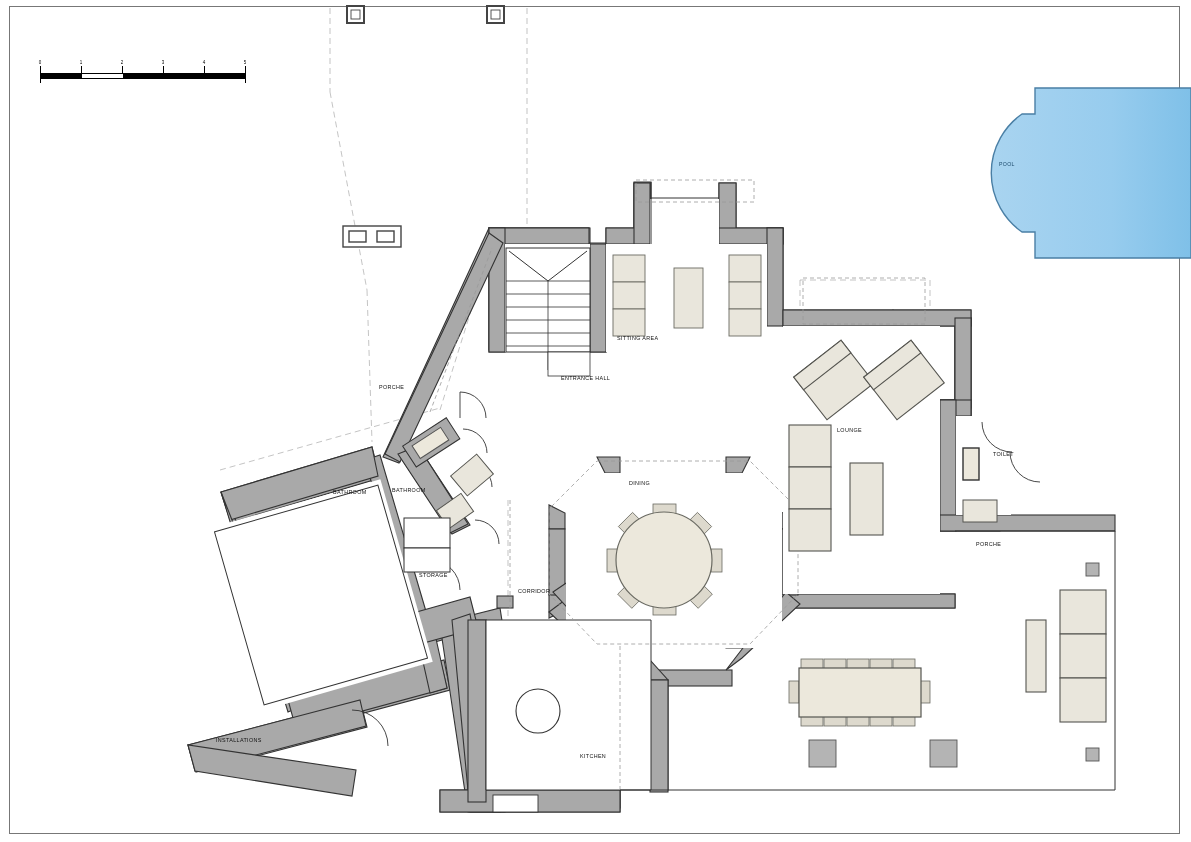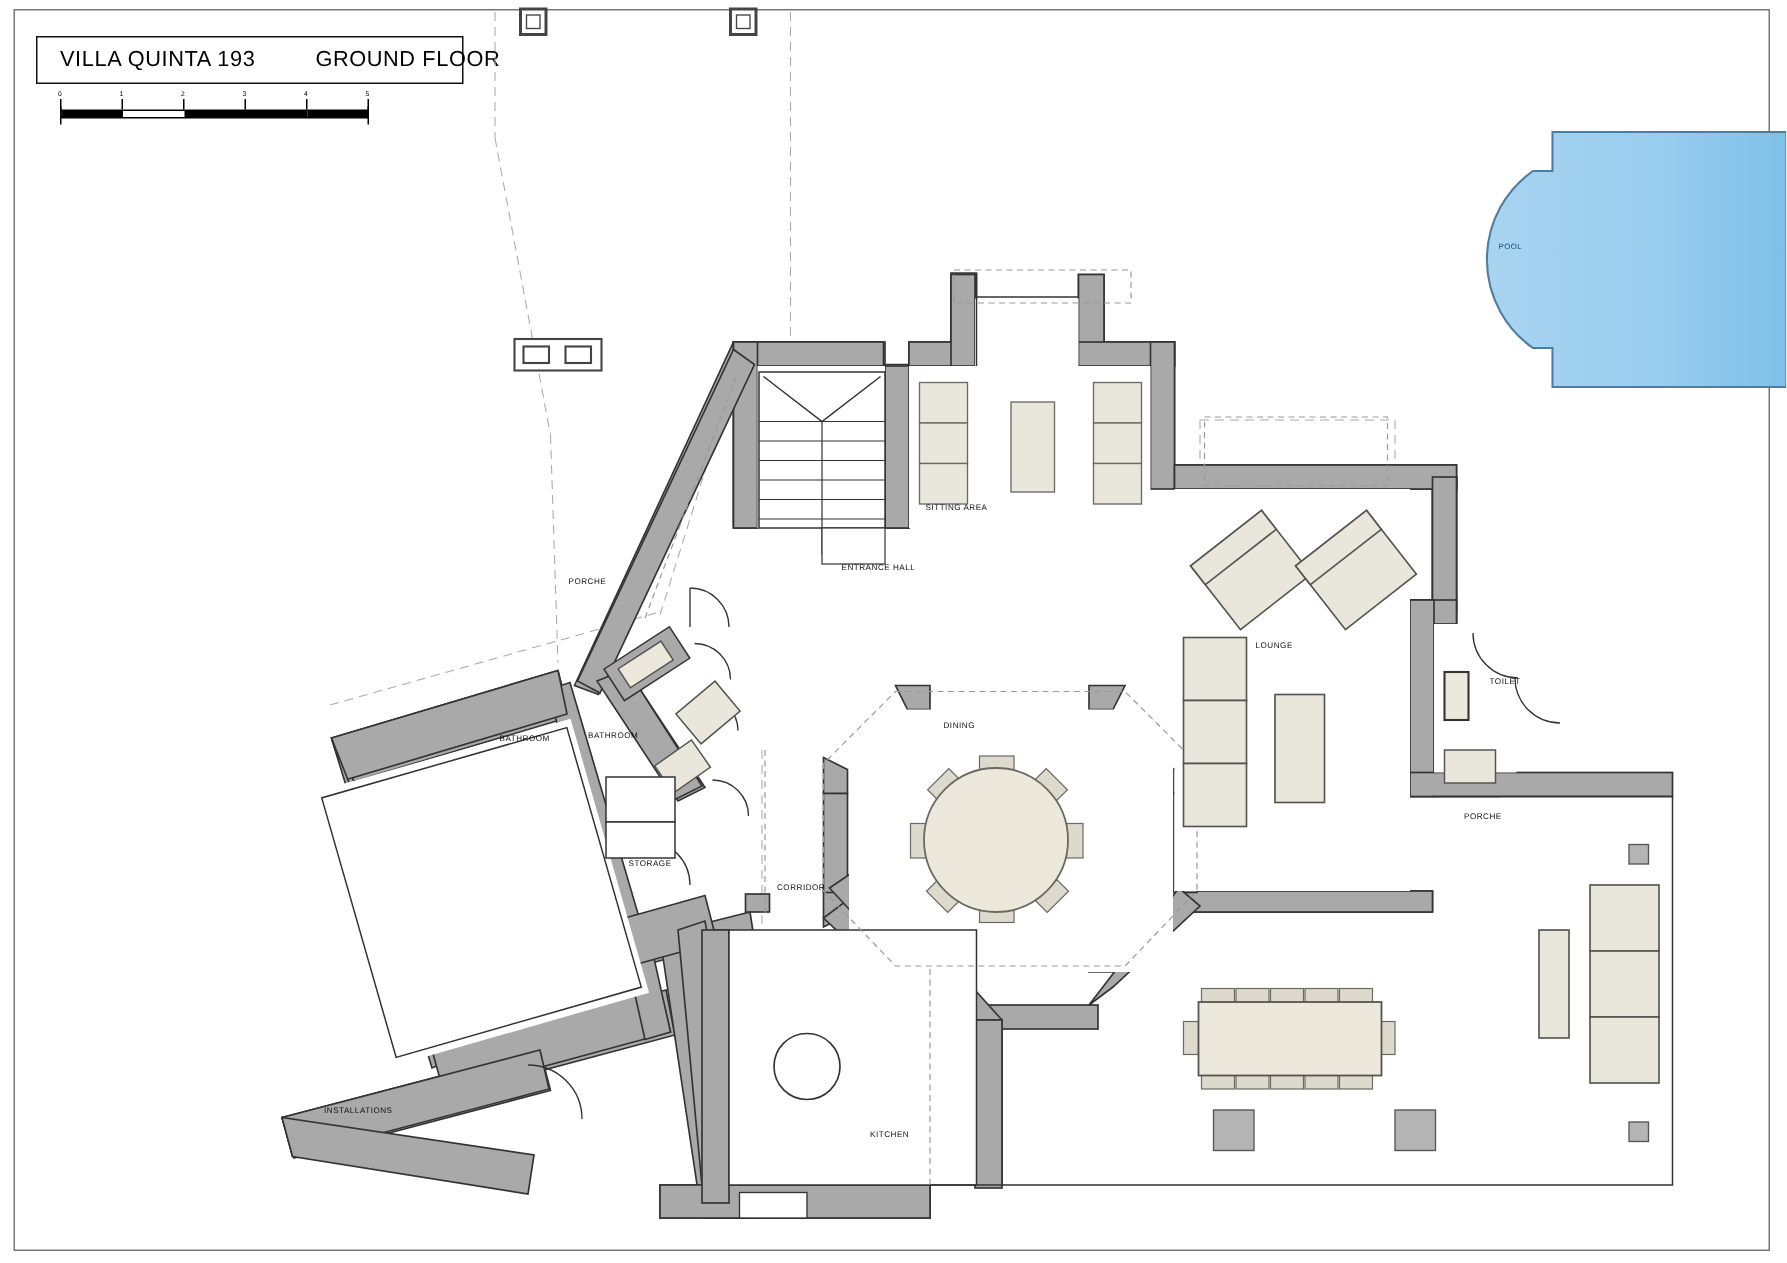--- a/index.html
+++ b/index.html
@@ -120,24 +120,20 @@
     letter-spacing: 0.35px;
   }
 </style>
 </head>
 <body>
 
 <div id="page">
 
   <div id="sheet-border"></div>
 
-  <div id="title-box">
-    <span class="t-main">VILLA QUINTA  193</span>
-    <span class="t-sub">GROUND FLOOR</span>
-  </div>
 
   <div id="scalebar">
     <div class="sb-ticks">
       <div class="sb-tick" style="left:0px"></div>
       <div class="sb-tick" style="left:41px"></div>
       <div class="sb-tick" style="left:82px"></div>
       <div class="sb-tick" style="left:123px"></div>
       <div class="sb-tick" style="left:164px"></div>
       <div class="sb-tick" style="left:205px"></div>
       <div class="sb-num" style="left:0px">0</div>

